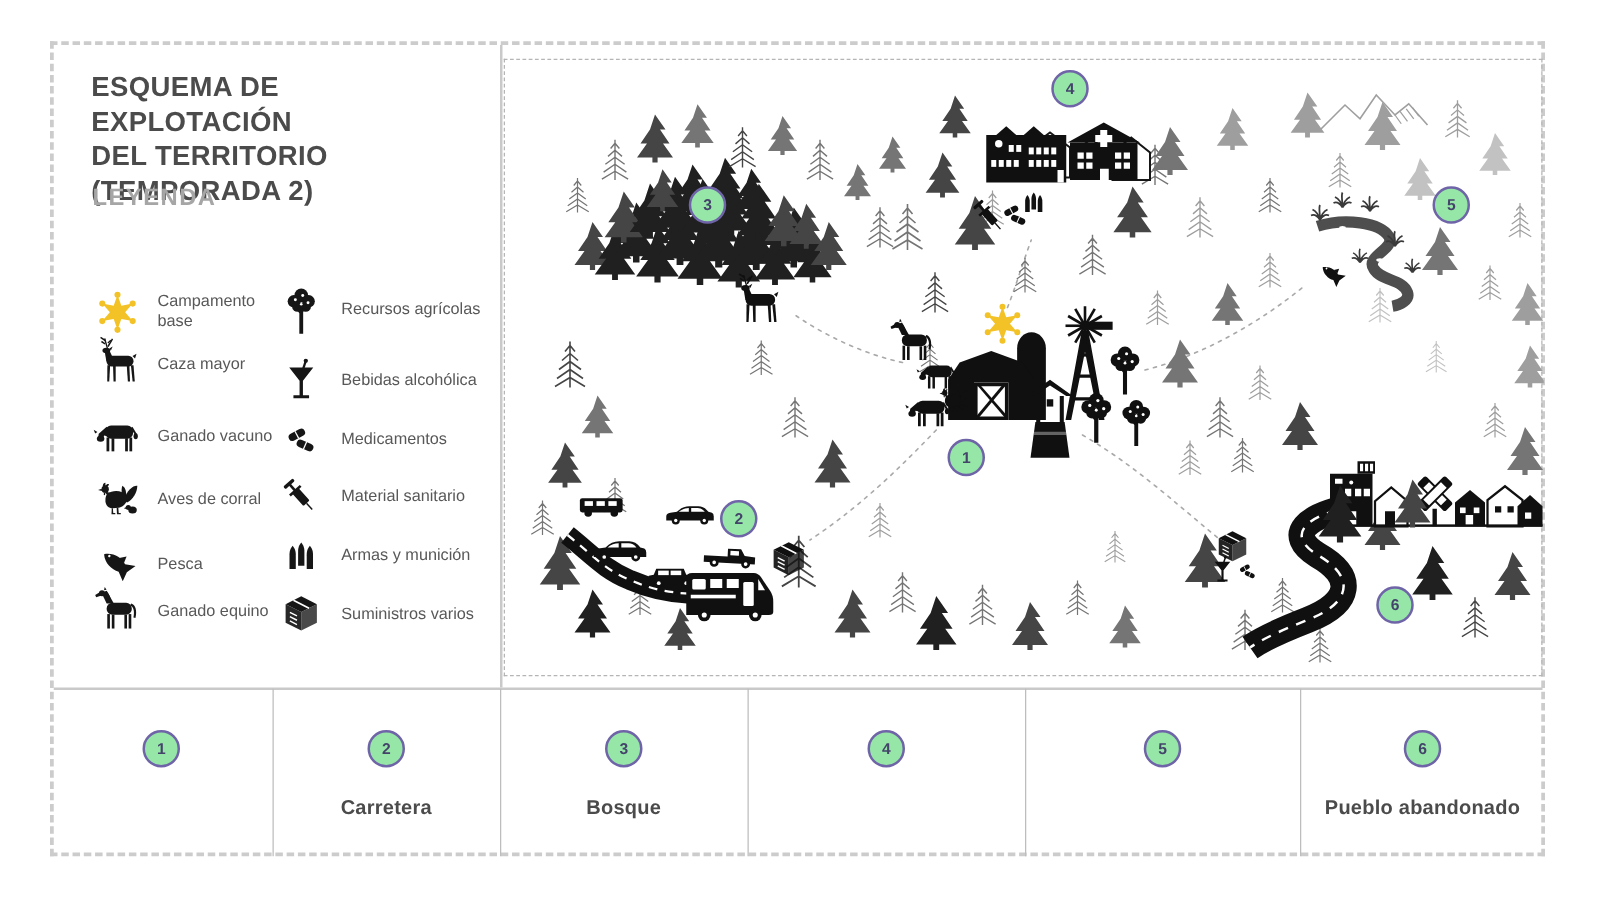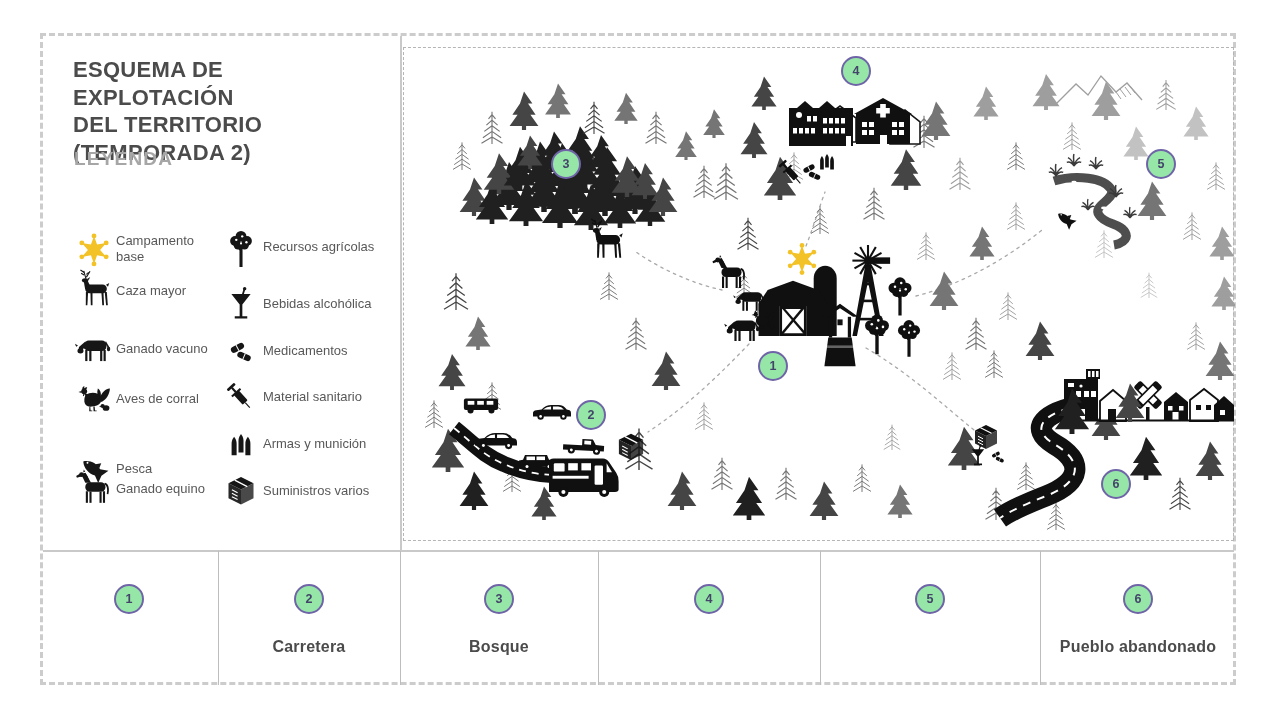--- a/index.html
+++ b/index.html
@@ -6,21 +6,21 @@
     --marker-fill:#96e7a7; --marker-border:#6f64a8; --marker-text:#44446b;
     --base-camp-star:#f3c227; --title-text:#4b4b4b; --legend-heading:#a6a6a6; --legend-text:#585858;
   }
   html,body{margin:0;padding:0;}
   body{width:1280px;height:720px;position:relative;background:#ffffff;font-family:"Liberation Sans",sans-serif;overflow:hidden;}
   .outer-border{position:absolute;left:40px;top:33px;width:1196px;height:652px;border:3px dashed #cccccc;box-sizing:border-box;}
   .vline{position:absolute;background:#c9c9c9;}
   .hline{position:absolute;background:#c9c9c9;}
   .title{position:absolute;left:73px;top:56px;width:310px;font-weight:bold;font-size:22px;line-height:1.26;color:var(--title-text);letter-spacing:.3px;white-space:pre-line;}
   .leyenda{position:absolute;left:74px;top:148px;font-weight:bold;font-size:19px;letter-spacing:1.2px;color:var(--legend-heading);}
-  .lrow{position:absolute;display:flex;align-items:center;gap:1px;height:46px;}
+  .lrow{position:absolute;display:flex;align-items:center;gap:11px;height:46px;}
   .licon{width:42px;height:46px;flex:0 0 auto;}
   .llabel{font-size:13px;color:var(--legend-text);line-height:1.25;}
   .pre{white-space:pre-line;}
   .map{position:absolute;left:403px;top:47px;width:831px;height:494px;border:1px dashed #b5b5b5;box-sizing:border-box;}
   .mapsvg{position:absolute;left:0;top:0;}
   .marker{width:30px;height:30px;border-radius:50%;background:var(--marker-fill);border:2px solid var(--marker-border);box-sizing:border-box;display:flex;align-items:center;justify-content:center;font-size:12.5px;font-weight:bold;color:var(--marker-text);}
   .map .marker{position:absolute;}
   .cell{position:absolute;top:551px;height:134px;display:flex;flex-direction:column;align-items:center;}
   .cell .mwrap{margin-top:33px;}
   .clabel{margin-top:11px;height:44px;display:flex;align-items:center;justify-content:center;font-size:16px;font-weight:bold;color:var(--title-text);text-align:center;line-height:1.25;letter-spacing:.2px;white-space:pre-line;}
@@ -295,21 +295,21 @@
         <use href="#cow" fill="#161616" transform="translate(1,-1) scale(1.15)"></use>
       </svg>
     <span class="llabel">Ganado vacuno</span>
   </div>
   <div class="lrow" style="left:73px;top:376px">
     <svg class="licon" viewBox="-24 -27 48 52">
         <use href="#hen" fill="#161616" transform="translate(0,-1) scale(1.25)"></use>
       </svg>
     <span class="llabel">Aves de corral</span>
   </div>
-  <div class="lrow" style="left:73px;top:446px">
+  <div class="lrow" style="left:73px;top:428px">
     <svg class="licon" viewBox="-24 -27 48 52">
         <use href="#fish" fill="#161616" transform="scale(1.4)"></use>
       </svg>
     <span class="llabel">Pesca</span>
   </div>
   <div class="lrow" style="left:73px;top:466px">
     <svg class="licon" viewBox="-24 -27 48 52">
         <use href="#horse" fill="#161616" transform="translate(1,1) scale(1.15)"></use>
       </svg>
     <span class="llabel">Ganado equino</span>

